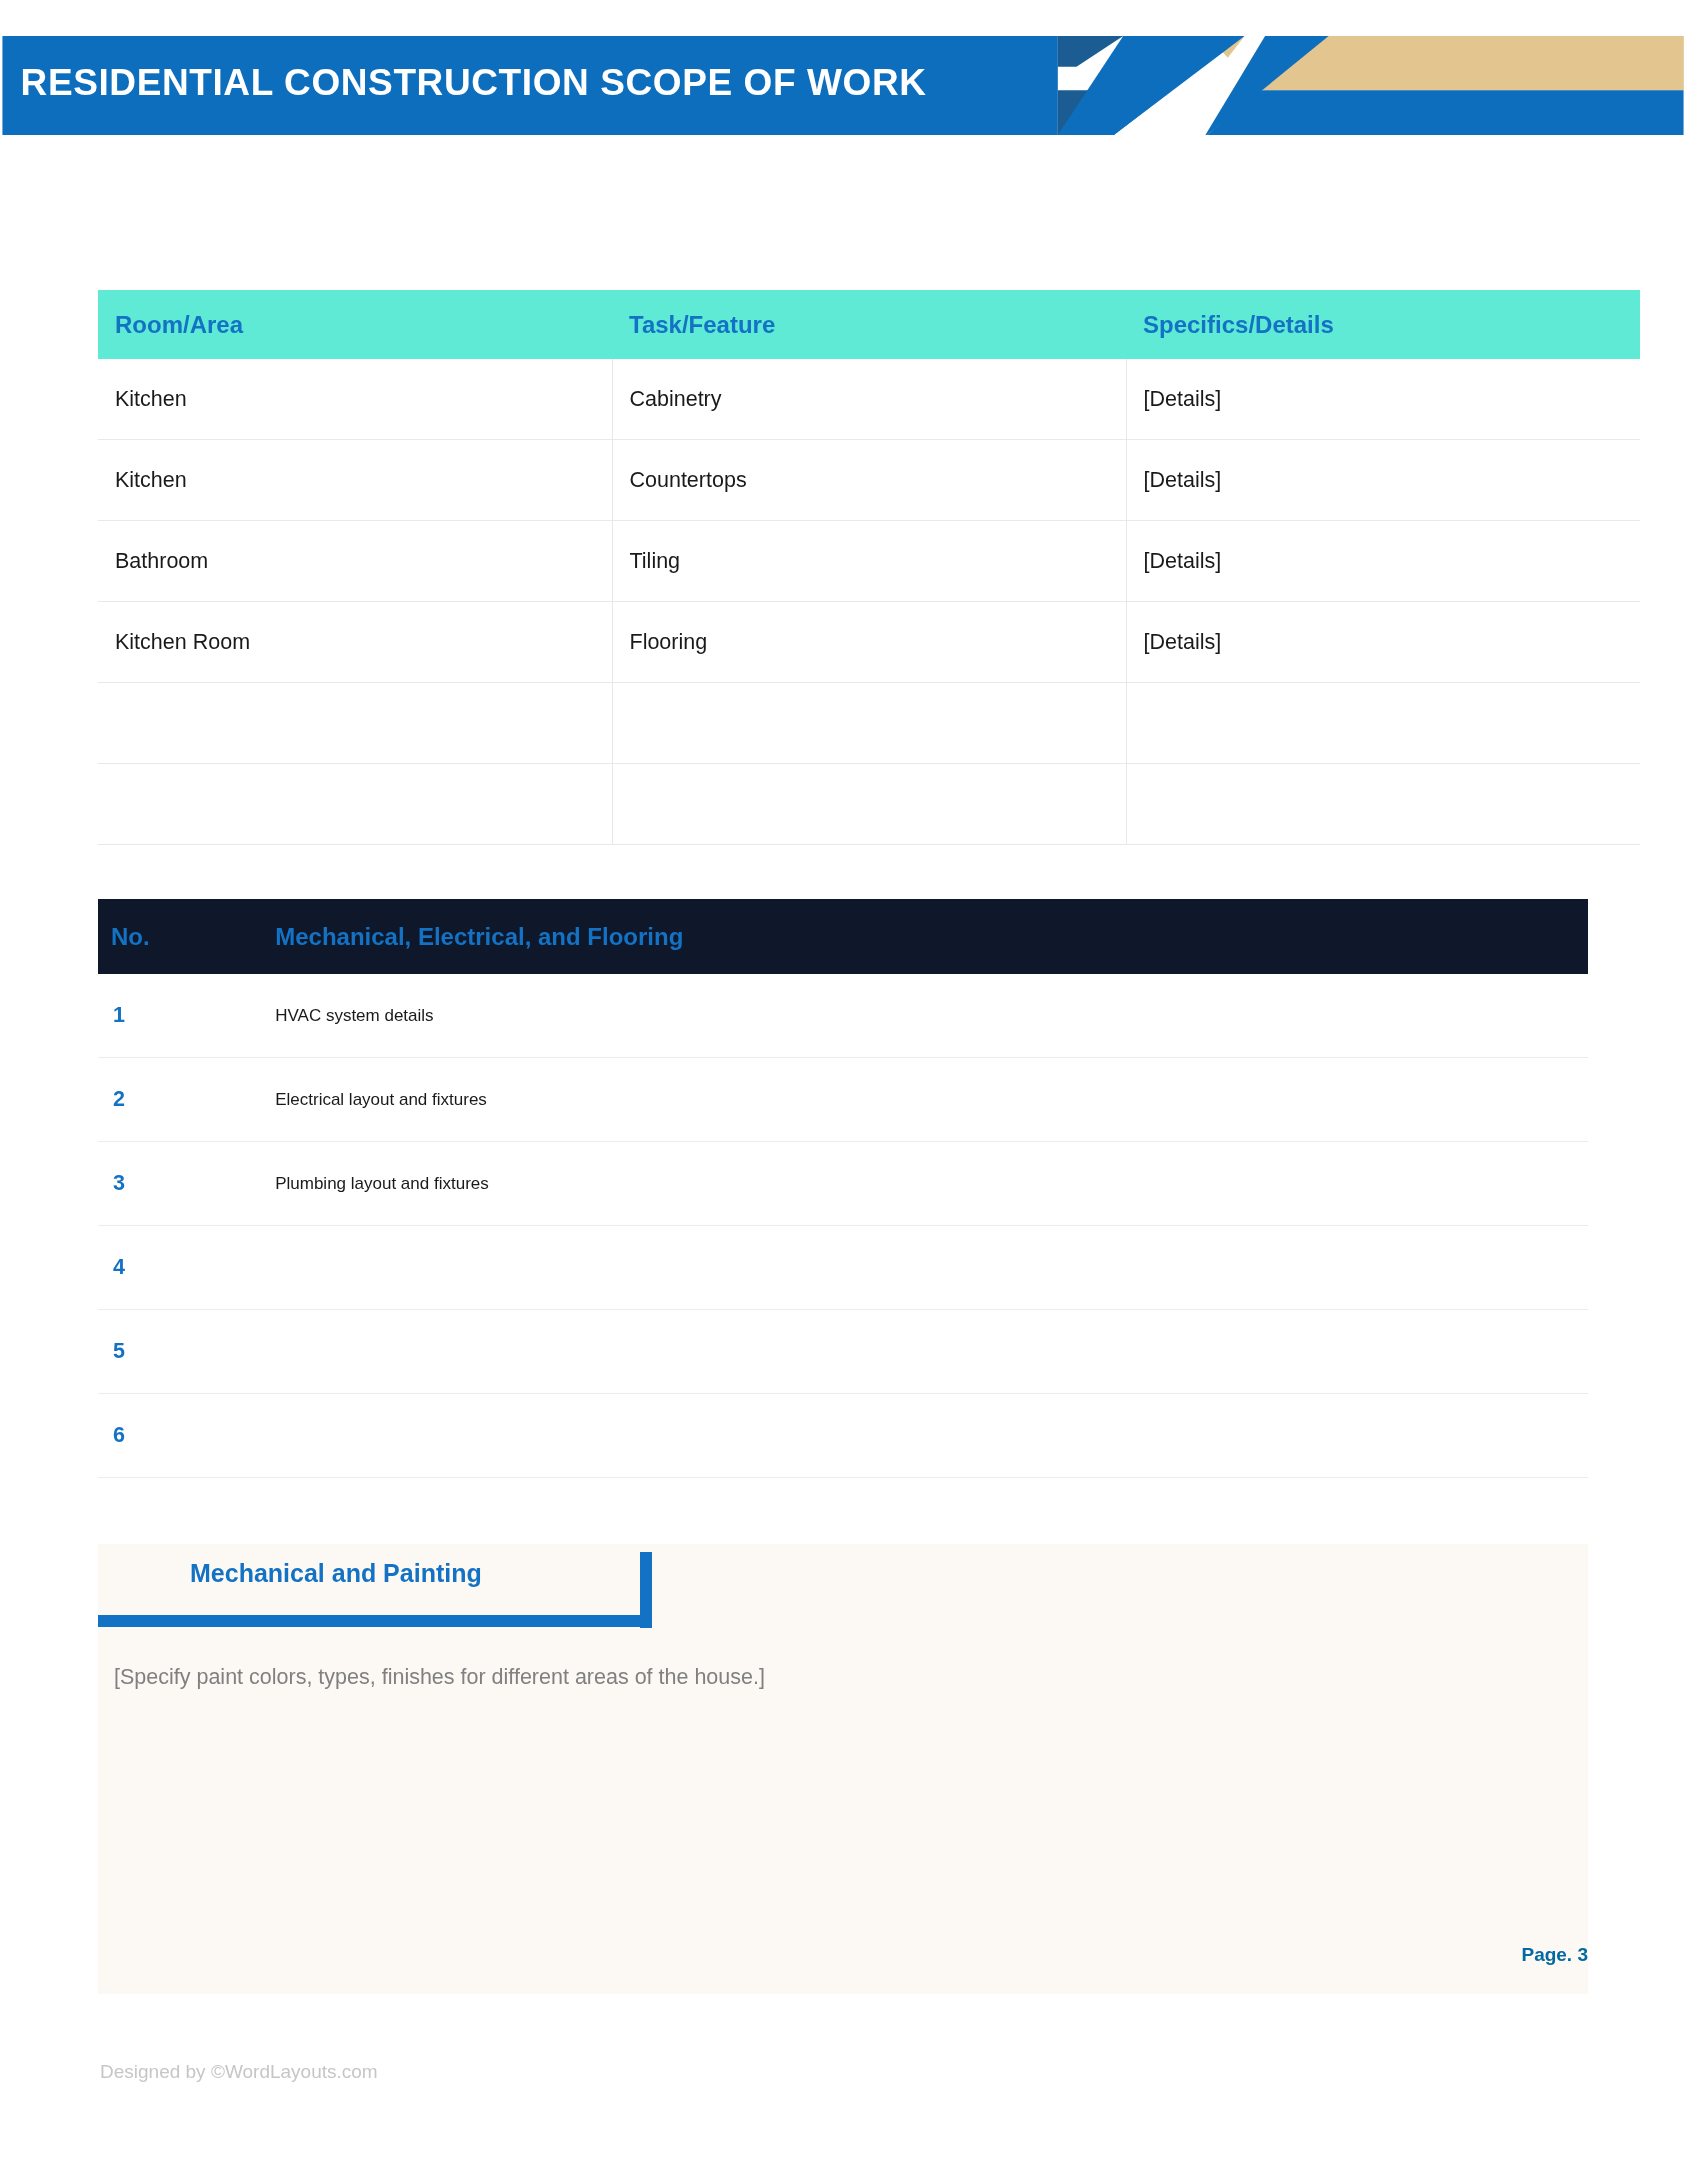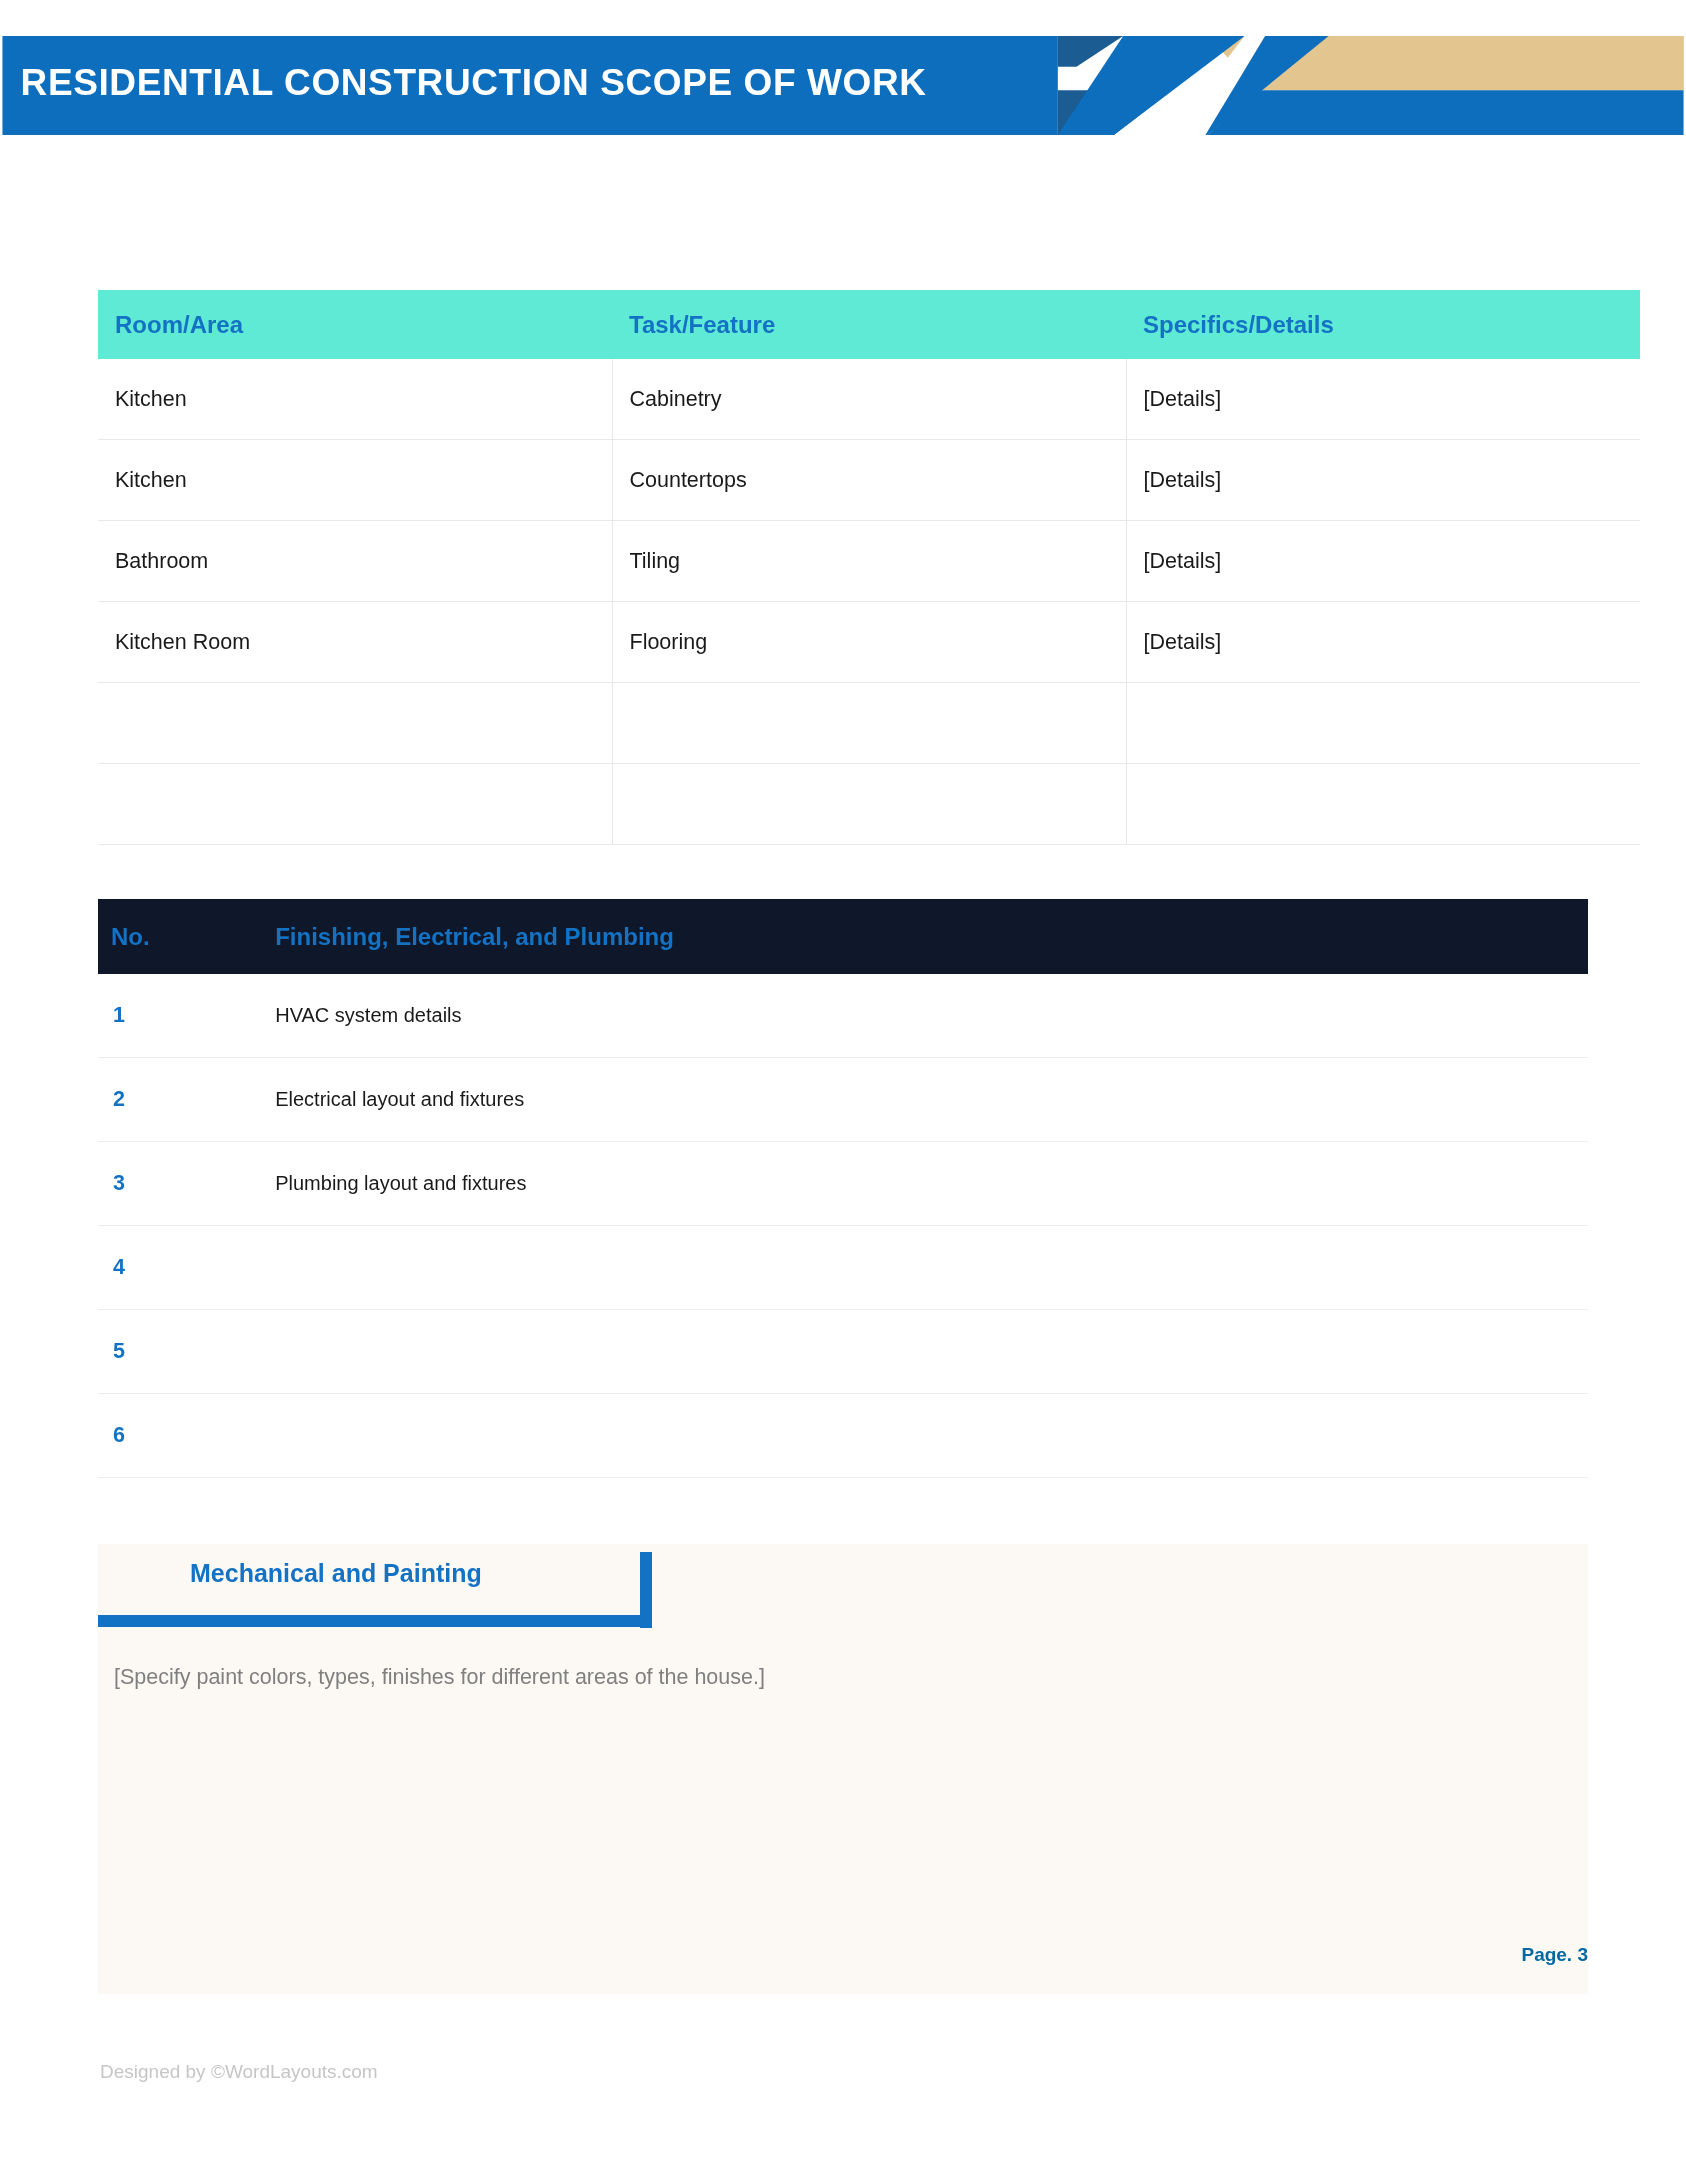--- a/index.html
+++ b/index.html
@@ -110,21 +110,21 @@
   }
   .table2 tbody td.n {
     width: 152px;
     padding-left: 15px;
     font-size: 21.5px;
     font-weight: bold;
     color: #1472c4;
   }
   .table2 tbody td.t {
     padding-left: 11.2px;
-    font-size: 20px;
+    font-size: 17px;
     color: #1a1a1a;
   }
 
   
   .finish-panel {
     position: absolute;
     left: 98px;
     top: 1544px;
     width: 1490px;
     height: 450px;
@@ -256,21 +256,21 @@
         <td class="c2"></td>
         <td class="c3"></td>
       </tr>
     </tbody>
   </table>
 
   <table class="table2">
     <thead>
       <tr>
         <th class="n">No.</th>
-        <th class="t">Finishing, Electrical, and Plumbing</th>
+        <th class="t">Mechanical, Electrical, and Flooring</th>
       </tr>
     </thead>
     <tbody>
       <tr>
         <td class="n">1</td>
         <td class="t">HVAC system details</td>
       </tr>
       <tr>
         <td class="n">2</td>
         <td class="t">Electrical layout and fixtures</td>

